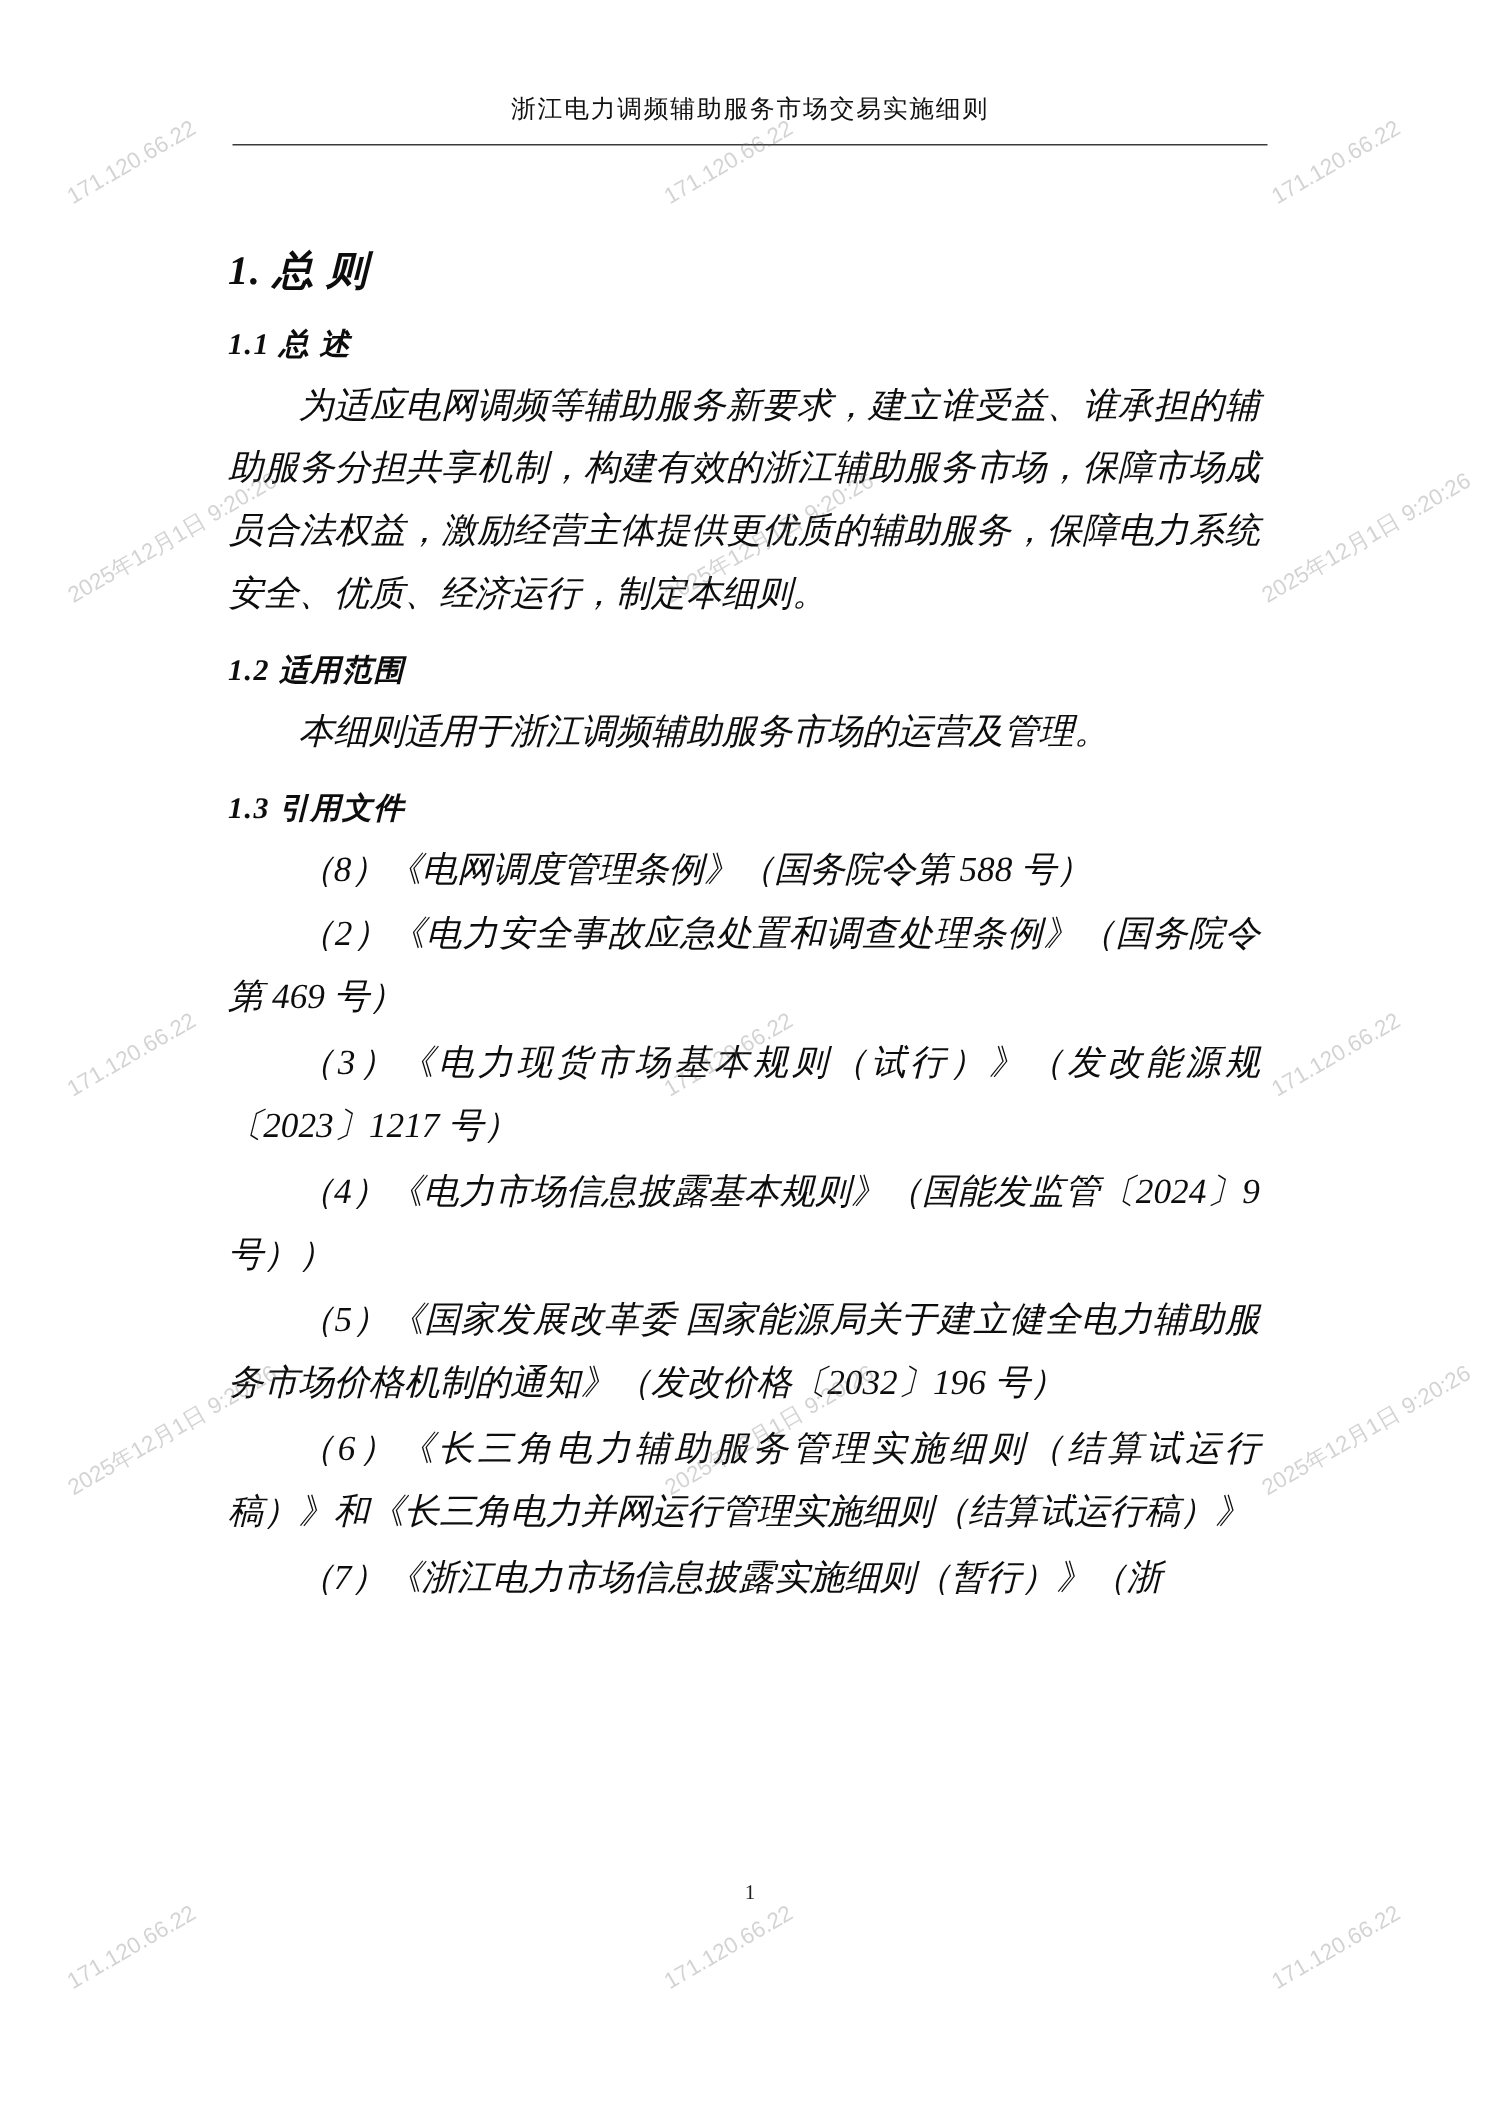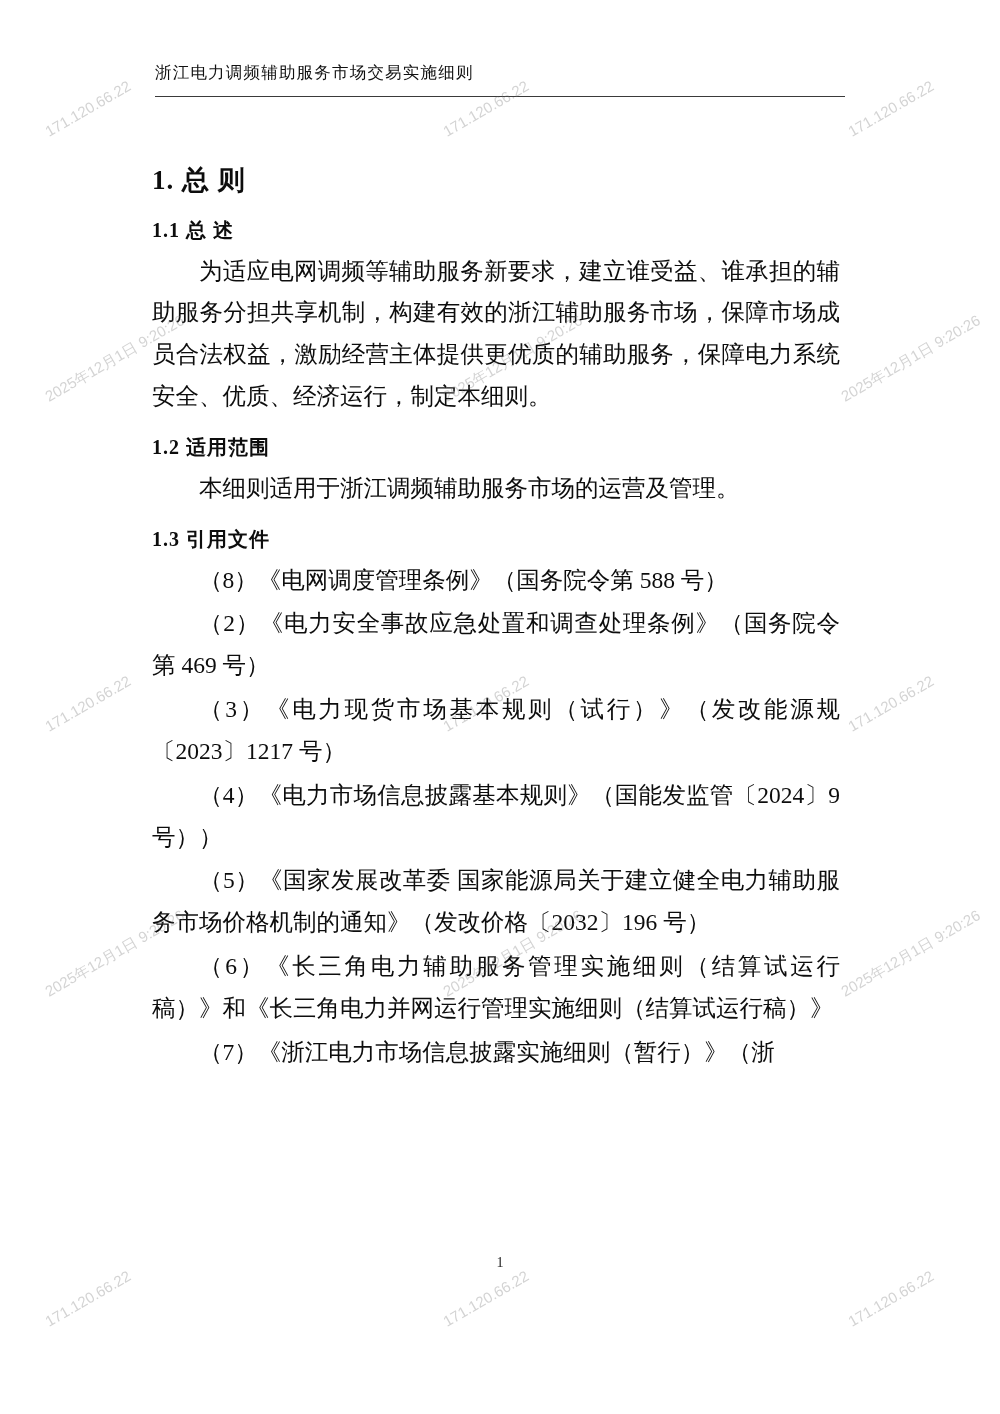--- a/index.html
+++ b/index.html
@@ -16,39 +16,41 @@
     font-family: "Liberation Serif", "DejaVu Serif", serif;
     color: #0d0d0d;
   }
 
   
   .header {
     position: absolute;
     top: 62px;
     left: 155px;
     width: 690px;
+    text-align: center;
     font-size: 16.5px;
     letter-spacing: 1.2px;
     color: #111;
   }
   .header-rule {
     position: absolute;
     top: 96px;
     left: 155px;
     width: 690px;
     height: 1px;
     background: #3a3a3a;
   }
 
   
   .content {
     position: absolute;
     top: 160px;
     left: 152px;
     width: 700px;
+    font-style: italic;
   }
   .h1 {
     font-size: 27px;
     font-weight: bold;
     letter-spacing: 1px;
     margin: 0 0 12px 0;
     line-height: 1.5;
   }
   .h2 {
     font-size: 20px;

